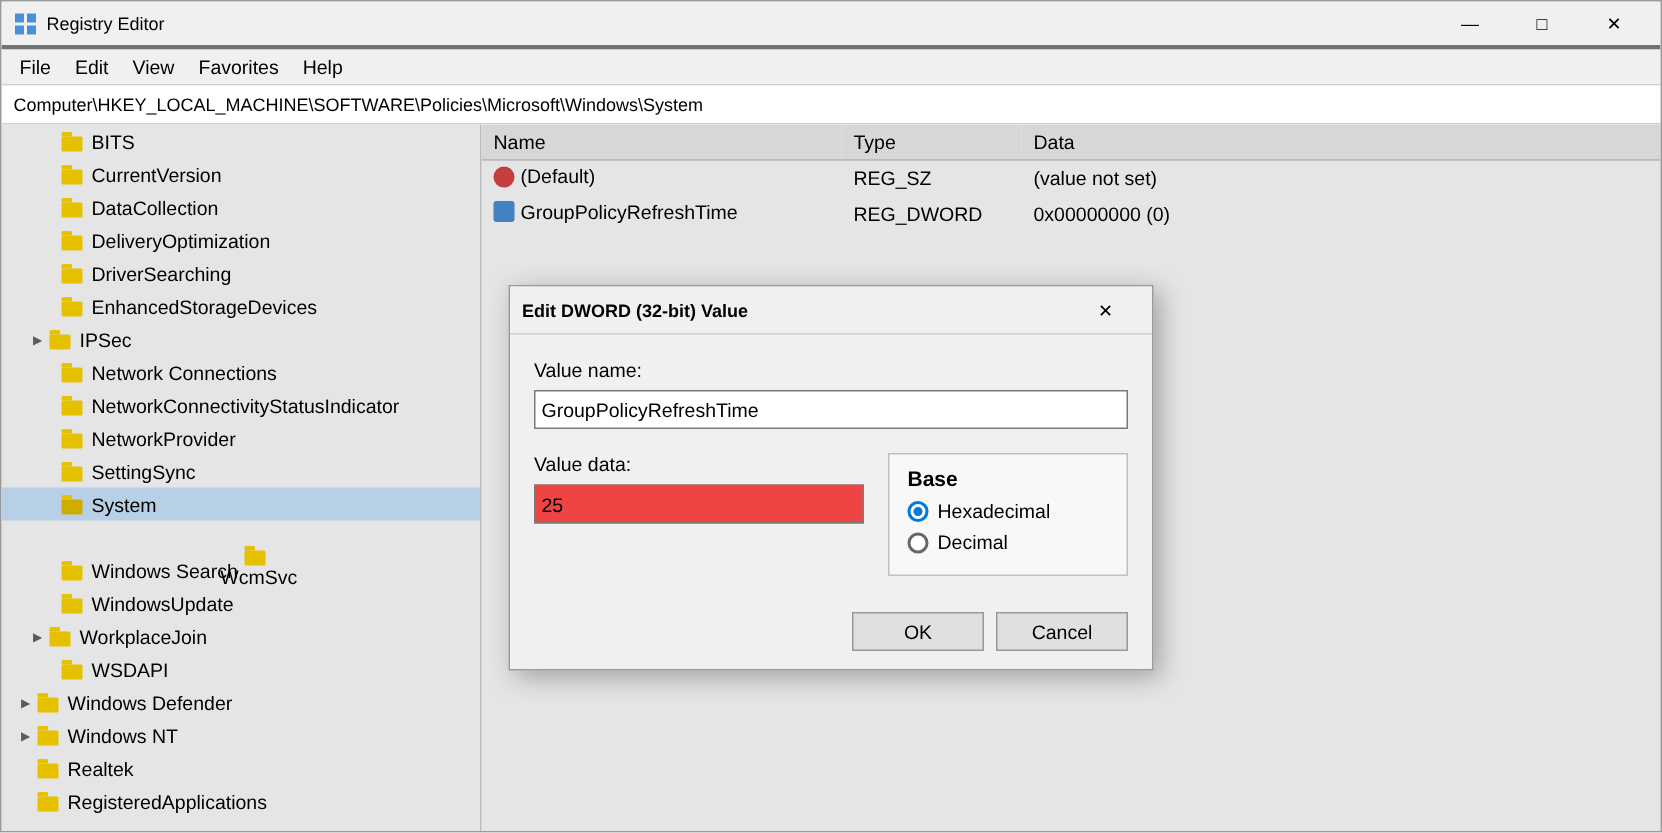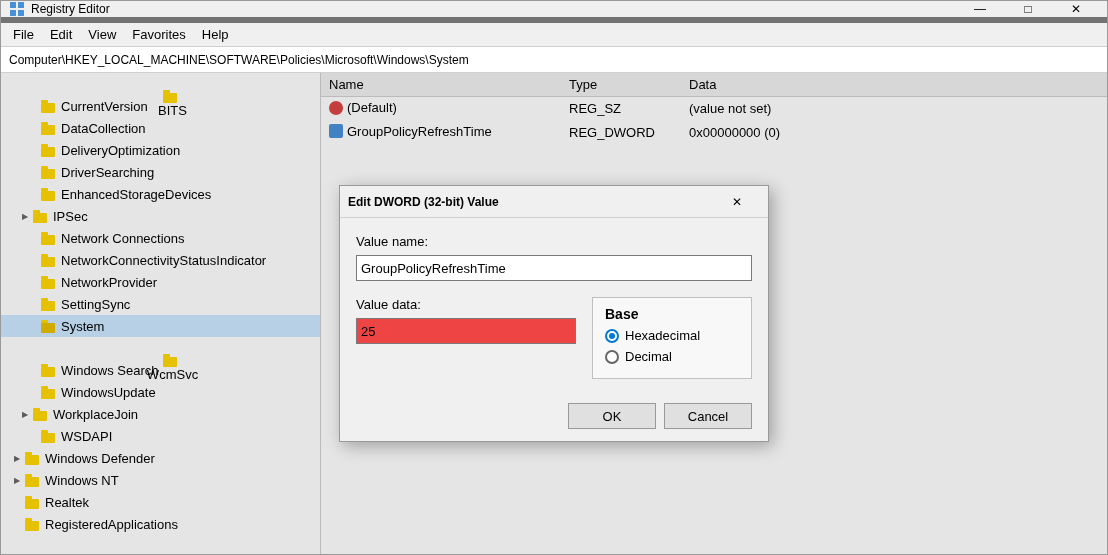--- a/index.html
+++ b/index.html
@@ -17,25 +17,25 @@
       background: #f0f0f0;
       border: 1px solid #999;
       display: flex;
       flex-direction: column;
       overflow: hidden;
     }
 
     
     .title-bar {
       background: #f0f0f0;
-      height: 22px;
+      height: 32px;
       display: flex;
       align-items: center;
       padding: 0 8px;
-      border-bottom: 6px solid #737373;
+      border-bottom: 3px solid #737373;
       flex-shrink: 0;
     }
     .title-bar-icon {
       width: 16px;
       height: 16px;
       margin-right: 6px;
       display: flex;
       align-items: center;
       justify-content: center;
     }
@@ -376,21 +376,21 @@
   </div>
 
   <div class="address-bar">
     <span class="address-bar-text">Computer\HKEY_LOCAL_MACHINE\SOFTWARE\Policies\Microsoft\Windows\System</span>
   </div>
 
   <div class="main-content">
 
     <div class="tree-panel">
 
-      <div class="tree-item" style="padding-left: 24px; flex-direction: column;">
+      <div class="tree-item" style="padding-left: 24px;">
         <div class="tree-arrow"></div>
         <div class="tree-folder-icon">
             <div class="folder-yellow"></div>
           </div>
         <span class="tree-label">BITS</span>
       </div>
 
       <div class="tree-item" style="padding-left: 24px;">
         <div class="tree-arrow"></div>
         <div class="tree-folder-icon">

